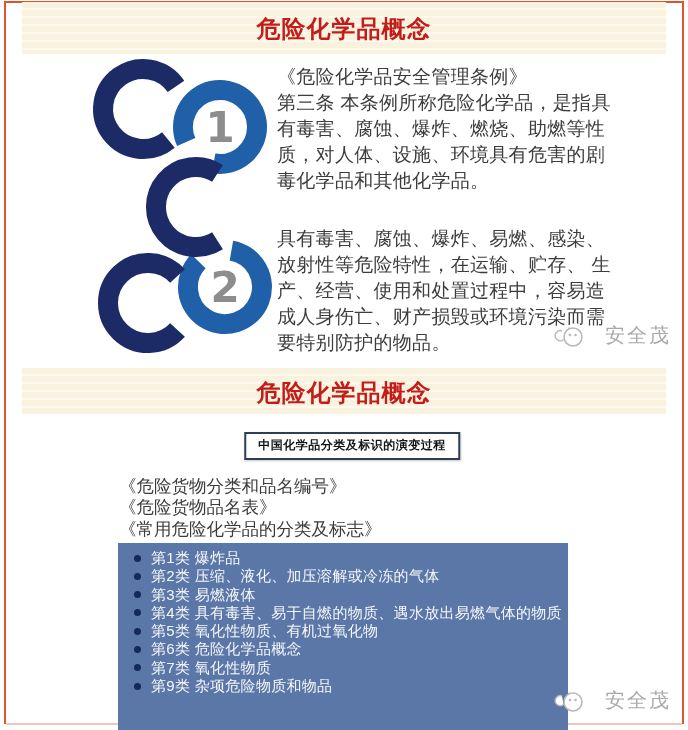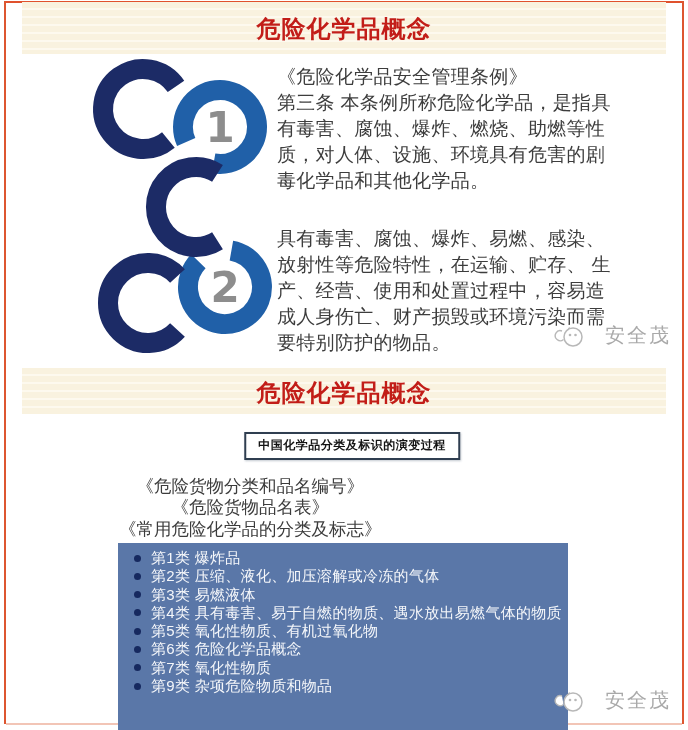--- a/index.html
+++ b/index.html
@@ -43,21 +43,21 @@
   
   .box-title{
     position:absolute;top:432px;left:50%;transform:translateX(-50%);
     background:#ffffff;border:2px solid #2f3e50;box-shadow:1px 1px 2px rgba(80,100,120,.35);
     padding:3px 12px 4px 12px;font-size:12px;font-weight:bold;color:#141414;
     letter-spacing:0.5px;white-space:nowrap;margin-left:8px;
   }
   
   .books{
     position:absolute;left:119px;top:476px;margin:0;padding:0;list-style:none;
-    font-size:17.5px;line-height:21.3px;color:#3c3c3c;text-align:center;
+    font-size:17.5px;line-height:21.3px;color:#3c3c3c;
   }
   
   .panel{
     position:absolute;left:118px;top:543px;width:450px;height:212px;
     background:#5a77a8;box-sizing:border-box;
   }
   .cats{margin:0;padding:6px 4px 0 16px;list-style:none;}
   .cats li{
     position:relative;padding-left:17px;font-size:15px;line-height:18.3px;
     color:#f5f7fa;letter-spacing:0.3px;white-space:nowrap;

